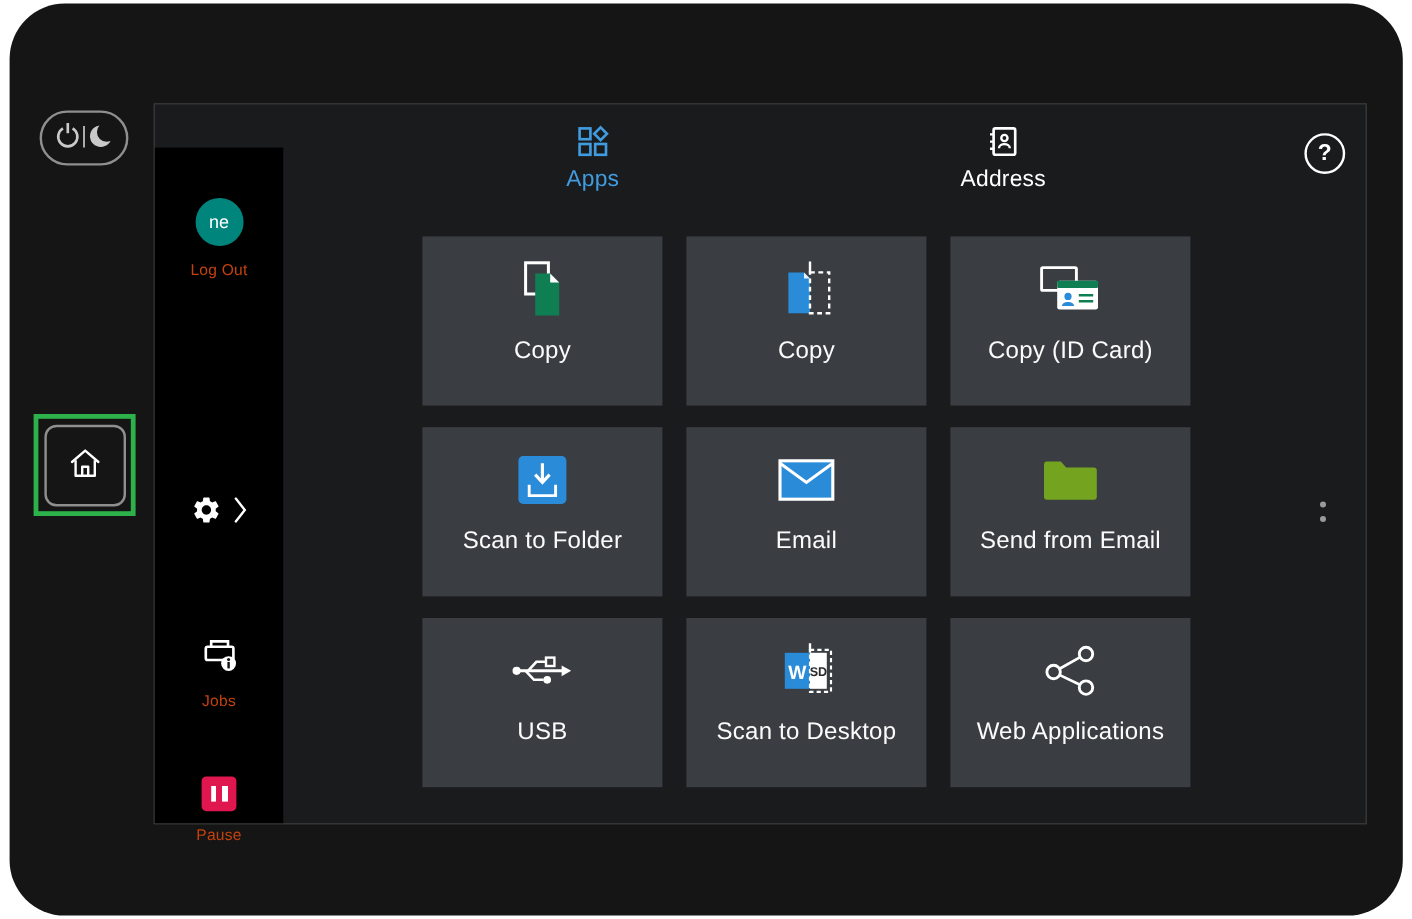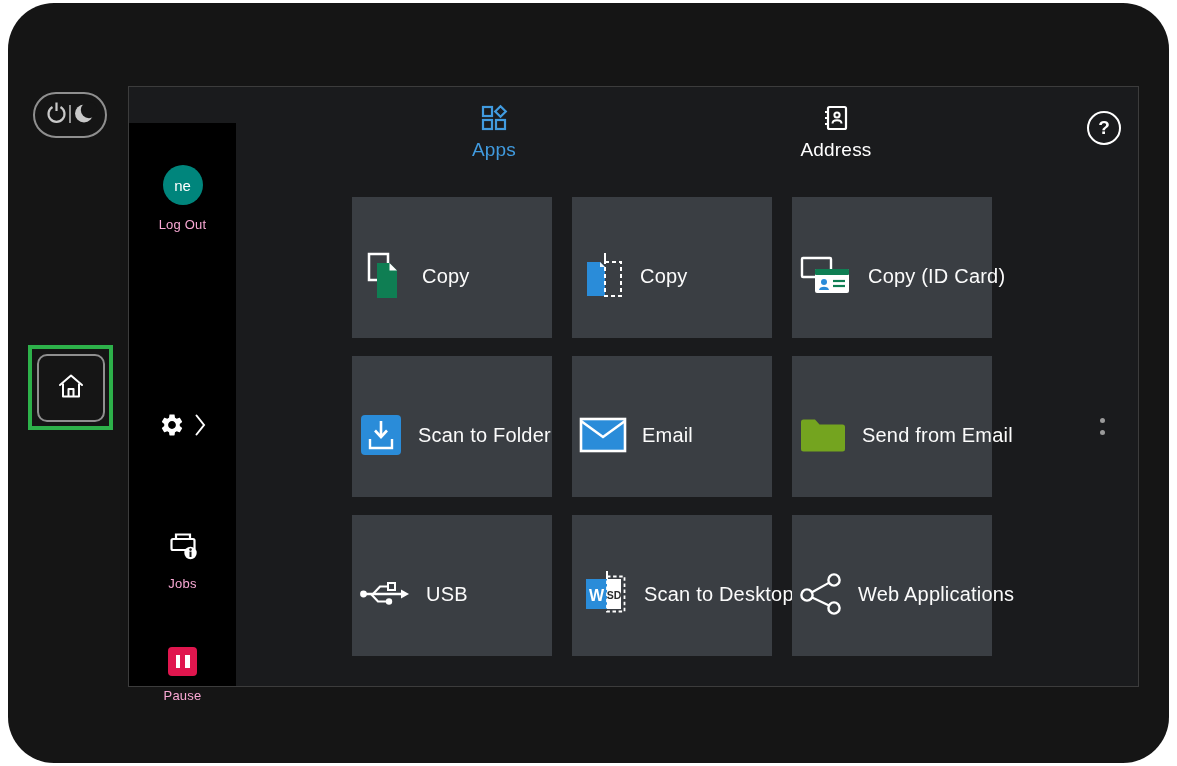--- a/index.html
+++ b/index.html
@@ -11,32 +11,32 @@
   body{background:#ffffff;font-family:"Liberation Sans",sans-serif;}
   .page{position:relative;width:1177px;height:766px;background:#fff;overflow:hidden;}
   .bezel{position:absolute;left:8px;top:3px;width:1161px;height:760px;background:#151515;border-radius:46px;}
   .hw-btn{position:absolute;background:#151515;border:2px solid #8f8f8f;display:flex;align-items:center;justify-content:center;cursor:pointer;padding:0;}
   .power-btn{left:25px;top:89px;width:74px;height:46px;border-radius:24px;}
   .home-hl{position:absolute;left:20px;top:342px;width:85px;height:85px;border:4px solid var(--highlight);display:flex;align-items:center;justify-content:center;background:transparent;}
   .home-btn{position:static;width:68px;height:68px;border-radius:10px;}
   .screen{position:absolute;left:120px;top:83px;width:1011px;height:601px;background:#1a1b1d;border:1px solid #3c3c3c;}
   .sidebar{position:absolute;left:0;top:0;bottom:0;width:107px;background:#000;margin-top:36px;}
   .side-item{position:absolute;left:0;width:107px;display:flex;flex-direction:column;align-items:center;gap:12px;background:none;border:none;padding:0;cursor:pointer;font-family:inherit;}
-  .side-label{font-size:13px;color:#f9a8d4;letter-spacing:.2px;}
+  .side-label{font-size:13px;color:#c2410c;letter-spacing:.2px;}
   .avatar{width:40px;height:40px;border-radius:50%;background:var(--teal);color:#fff;display:flex;align-items:center;justify-content:center;font-size:15px;}
   .settings-item{flex-direction:row;gap:10px;align-items:center;justify-content:center;}
   .pause-sq{width:29px;height:29px;border-radius:4px;background:var(--red);display:flex;align-items:center;justify-content:center;gap:5px;}
   .pause-bar{width:4.5px;height:13px;background:#fff;}
   .tab{position:absolute;top:17px;width:150px;display:flex;flex-direction:column;align-items:center;gap:7px;background:none;border:none;padding:0;cursor:pointer;font-family:inherit;}
   .tab-icon{height:28px;display:flex;align-items:center;justify-content:center;}
   .tab-label{font-size:19px;color:#fff;letter-spacing:.2px;}
   .tab.active .tab-label{color:var(--accent);}
   .help-btn{position:absolute;left:958px;top:24px;width:34px;height:34px;border-radius:50%;border:2.5px solid #fff;color:#fff;background:none;font-size:19px;font-weight:bold;display:flex;align-items:center;justify-content:center;cursor:pointer;font-family:inherit;}
   .grid{position:absolute;left:223px;top:110px;display:grid;grid-template-columns:repeat(3,200px);grid-auto-rows:141px;column-gap:20px;row-gap:18px;}
-  .tile{background:var(--tile);border:none;display:flex;flex-direction:row;align-items:center;justify-content:flex-start;padding-top:18px;gap:14px;cursor:pointer;font-family:inherit;}
+  .tile{background:var(--tile);border:none;display:flex;flex-direction:column;align-items:center;justify-content:flex-start;padding-top:18px;gap:14px;cursor:pointer;font-family:inherit;}
   .tile-icon{height:52px;display:flex;align-items:center;justify-content:center;}
   .tile-label{font-size:20px;color:#fbfbfb;letter-spacing:.2px;white-space:nowrap;}
   .dots{position:absolute;left:971px;top:331px;display:flex;flex-direction:column;gap:7px;}
   .dot{width:5px;height:5px;border-radius:50%;background:#9a9a9a;cursor:pointer;}
 </style>
 </head>
 <body>
 
 <div class="page">
   <div class="bezel">

